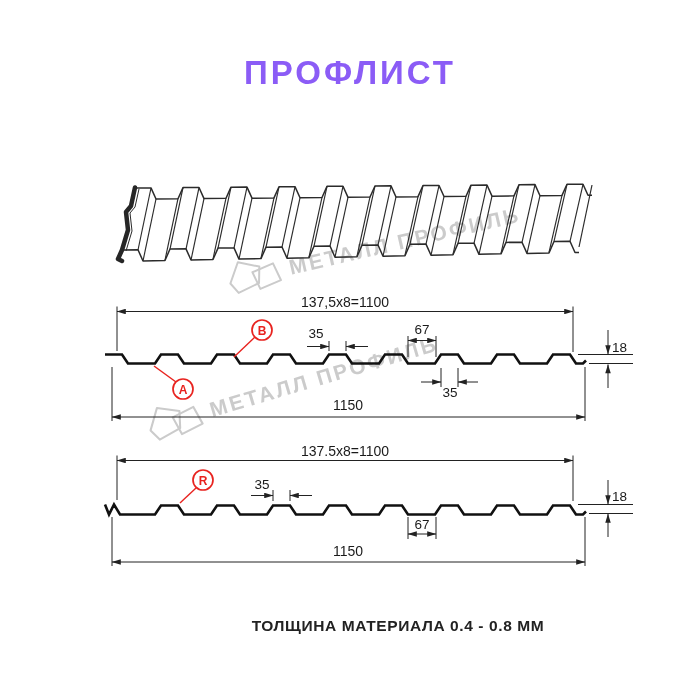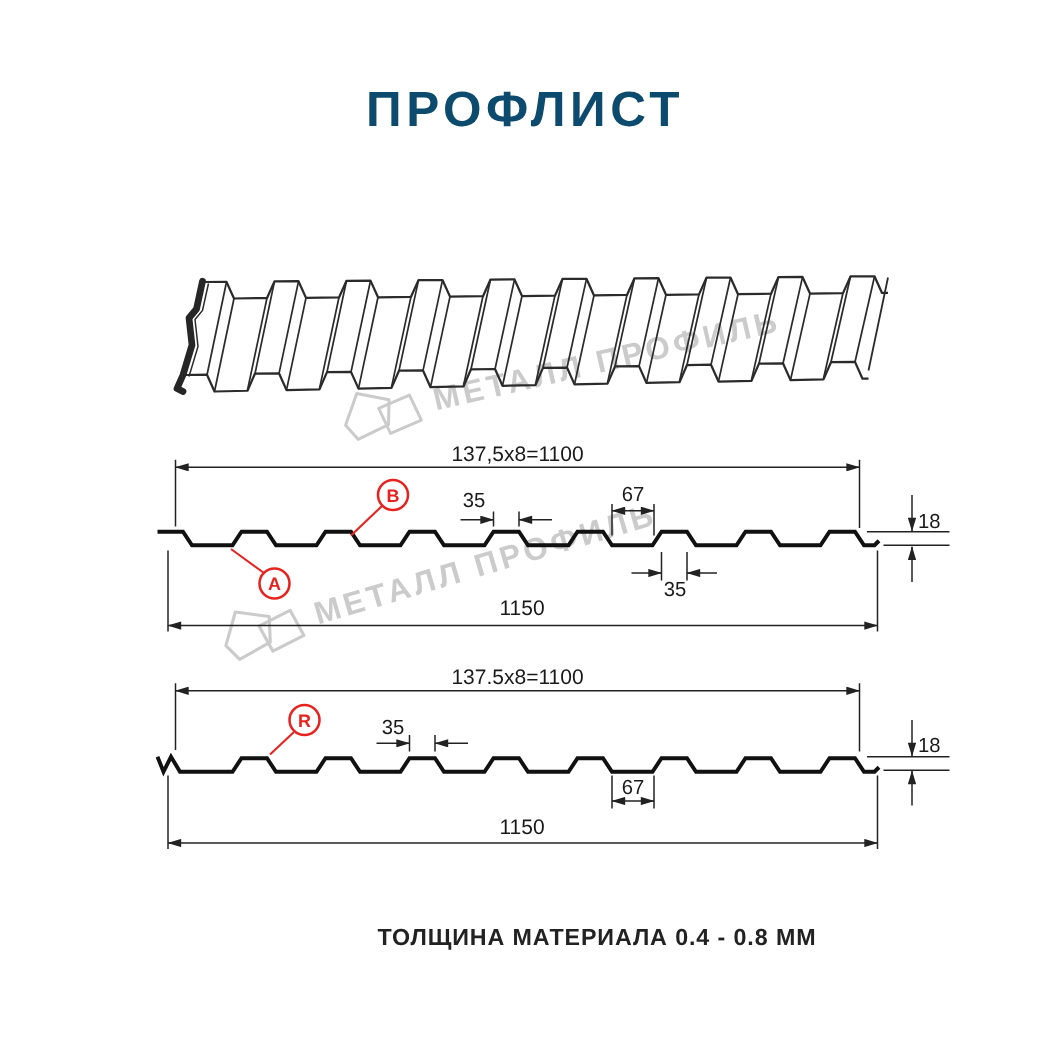--- a/index.html
+++ b/index.html
@@ -1,19 +1,19 @@
 <!DOCTYPE html>
 <html><head>
 <meta charset="utf-8">
 <style>
   html,body{margin:0;padding:0;background:#fff;}
   #canvas{position:relative;width:700px;height:700px;background:#ffffff;overflow:hidden;
           font-family:"Liberation Sans",sans-serif;}
   .hdr{position:absolute;left:0;top:56px;width:700px;text-align:center;z-index:3;}
-  .hdr .t{font-size:33px;font-weight:700;letter-spacing:3px;color:#0c4a6e;line-height:1;}
+  .hdr .t{font-size:33px;font-weight:700;letter-spacing:3px;color:#8b5cf6;line-height:1;}
   .hdr .s{font-size:17px;font-weight:700;letter-spacing:1px;color:#1b1b1b;margin-top:9px;}
   .ftr{position:absolute;left:0;top:617px;width:700px;text-align:center;z-index:3;
        font-size:15.5px;font-weight:700;letter-spacing:.6px;color:#222;padding-left:48px;}
   .wm{position:absolute;display:flex;align-items:center;gap:9px;z-index:1;
       transform-origin:left center;color:#cbcbcb;white-space:nowrap;}
   .wm .wtxt{font-size:21px;font-weight:700;letter-spacing:2.5px;}
   .wm svg{flex:0 0 auto;}
   #wm1{left:228px;top:262px;transform:rotate(-13deg);}
   #wm2{left:148px;top:408px;transform:rotate(-16.5deg);}
   #draw{position:absolute;left:0;top:0;z-index:2;}

